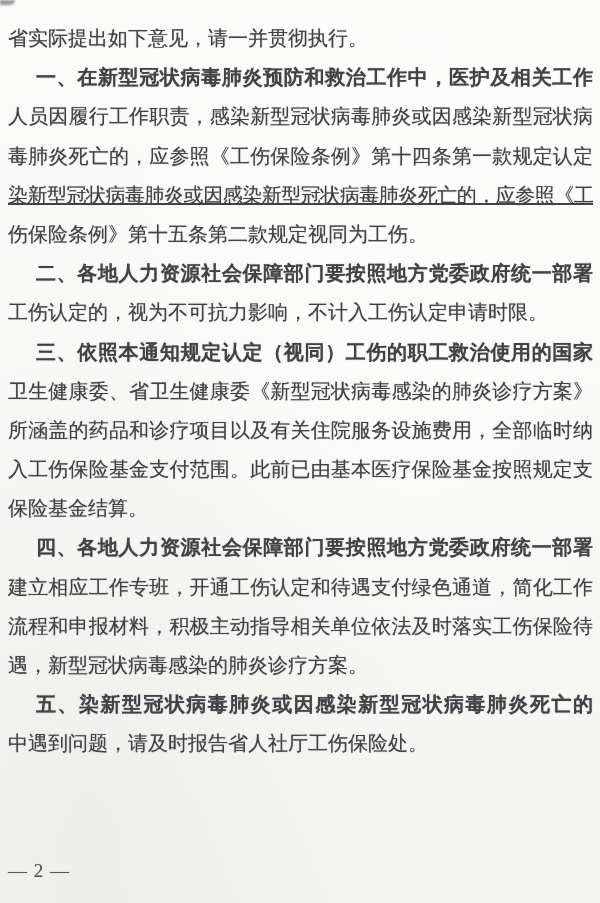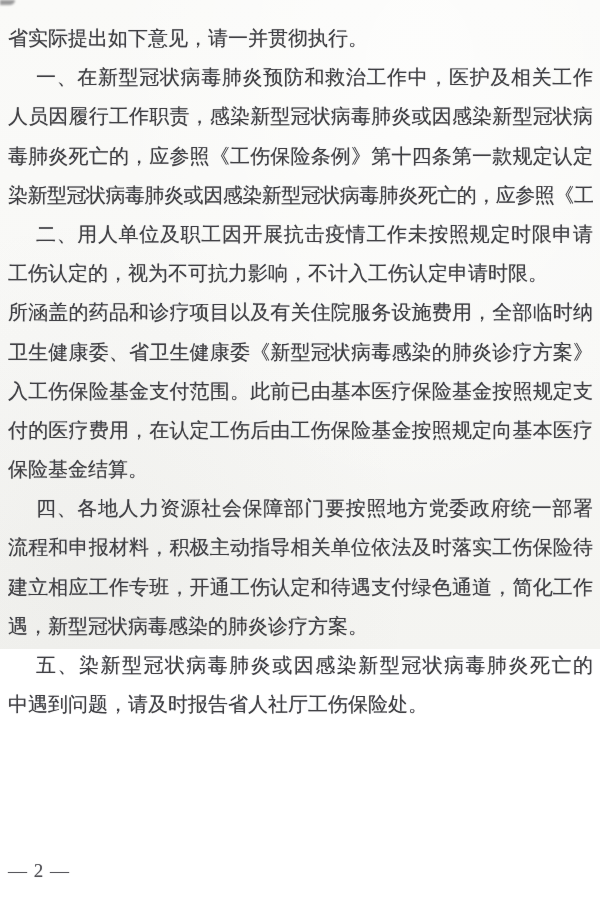--- a/index.html
+++ b/index.html
@@ -4,21 +4,21 @@
 <style>
   * { margin: 0; padding: 0; box-sizing: border-box; }
   html, body { width: 600px; height: 903px; }
   body {
     font-family: "Liberation Serif", "DejaVu Serif", serif;
     overflow: hidden;
   }
   .page {
     position: relative;
     width: 600px;
-    height: 649px;
+    height: 903px;
     background:
       radial-gradient(ellipse at 70% 10%, rgba(255,255,255,0.6), rgba(255,255,255,0) 55%),
       radial-gradient(ellipse at 15% 90%, rgba(120,120,115,0.05), rgba(120,120,115,0) 45%),
       linear-gradient(180deg, #fafaf8 0%, #f8f8f6 55%, #f4f4f1 100%);
   }
   
   .smudge {
     position: absolute;
     left: 0; top: 0;
     width: 15px; height: 5px;
@@ -40,22 +40,22 @@
     text-shadow: 0 0 1px rgba(66, 66, 72, 0.55);
     text-align: justify;
     text-align-last: justify;
     overflow: hidden;
     white-space: nowrap;
   }
   .line.end {
     text-align: left;
     text-align-last: auto;
   }
-  .line.ind { text-indent: 28px; }
-  .line.tight { letter-spacing: -0.9px; }
+  .line.ind { text-indent: 28px; font-weight: bold; }
+  .line.tight { letter-spacing: -0.9px; text-decoration: underline; }
   .pageno {
     position: absolute;
     left: 8px;
     top: 856px;
     font-size: 19px;
     line-height: 30px;
     letter-spacing: 1px;
     color: #55555a;
     text-shadow: 0 0 1px rgba(80, 80, 85, 0.45);
   }
@@ -65,29 +65,30 @@
 
 <div class="page">
   <div class="smudge"></div>
 
   <div class="content">
     <div class="line end">省实际提出如下意见，请一并贯彻执行。</div>
     <div class="line ind">一、在新型冠状病毒肺炎预防和救治工作中，医护及相关工作</div>
     <div class="line">人员因履行工作职责，感染新型冠状病毒肺炎或因感染新型冠状病</div>
     <div class="line">毒肺炎死亡的，应参照《工伤保险条例》第十四条第一款规定认定</div>
     <div class="line tight">染新型冠状病毒肺炎或因感染新型冠状病毒肺炎死亡的，应参照《工</div>
-    <div class="line ind">二、用人单位及职工因开展抗击疫情工作未按照规定时限申请</div>
+    <div class="line end">伤保险条例》第十五条第二款规定视同为工伤。</div>
+    <div class="line ind">二、各地人力资源社会保障部门要按照地方党委政府统一部署</div>
     <div class="line end">工伤认定的，视为不可抗力影响，不计入工伤认定申请时限。</div>
+    <div class="line ind">三、依照本通知规定认定（视同）工伤的职工救治使用的国家</div>
+    <div class="line">卫生健康委、省卫生健康委《新型冠状病毒感染的肺炎诊疗方案》</div>
     <div class="line">所涵盖的药品和诊疗项目以及有关住院服务设施费用，全部临时纳</div>
-    <div class="line">卫生健康委、省卫生健康委《新型冠状病毒感染的肺炎诊疗方案》</div>
     <div class="line">入工伤保险基金支付范围。此前已由基本医疗保险基金按照规定支</div>
-    <div class="line">付的医疗费用，在认定工伤后由工伤保险基金按照规定向基本医疗</div>
     <div class="line end">保险基金结算。</div>
     <div class="line ind">四、各地人力资源社会保障部门要按照地方党委政府统一部署</div>
+    <div class="line">建立相应工作专班，开通工伤认定和待遇支付绿色通道，简化工作</div>
     <div class="line">流程和申报材料，积极主动指导相关单位依法及时落实工伤保险待</div>
-    <div class="line">建立相应工作专班，开通工伤认定和待遇支付绿色通道，简化工作</div>
     <div class="line end">遇，新型冠状病毒感染的肺炎诊疗方案。</div>
     <div class="line ind">五、染新型冠状病毒肺炎或因感染新型冠状病毒肺炎死亡的</div>
     <div class="line end">中遇到问题，请及时报告省人社厅工伤保险处。</div>
   </div>
 
   <div class="pageno">— 2 —</div>
 </div>
 
 </body></html>

